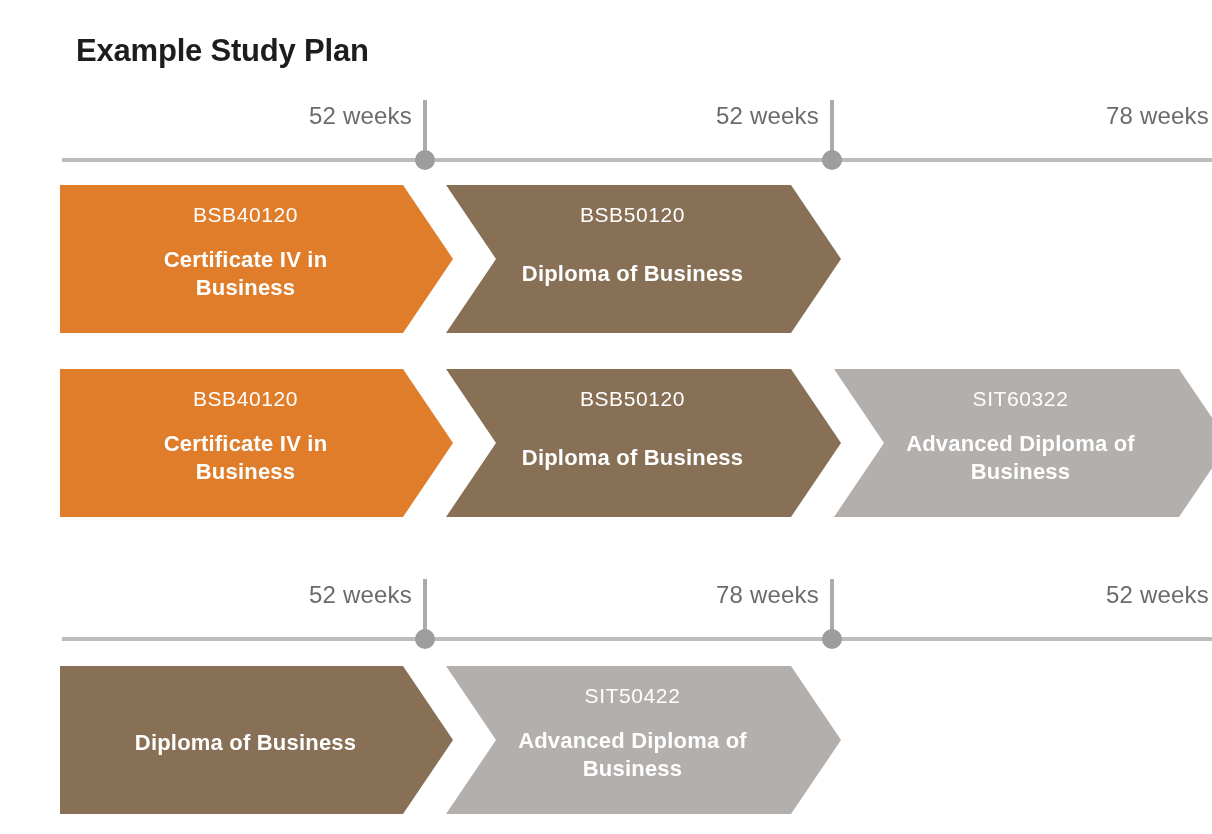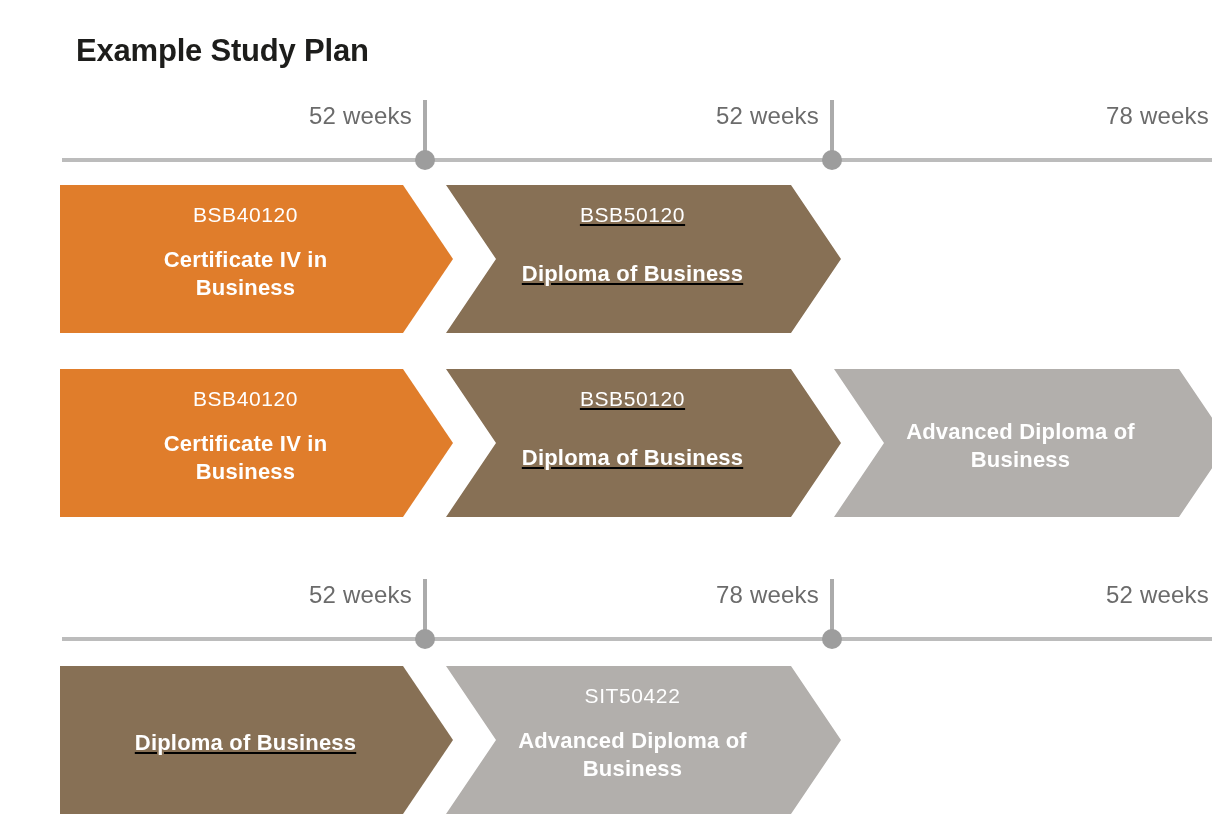--- a/index.html
+++ b/index.html
@@ -86,21 +86,21 @@
     clip-path: polygon(0 0, calc(100% - 50px) 0, 100% 50%, calc(100% - 50px) 100%, 0 100%);
   }
   .course-arrow.notched {
     clip-path: polygon(0 0, calc(100% - 50px) 0, 100% 50%, calc(100% - 50px) 100%, 0 100%, 50px 50%);
   }
   .pos-1 { left: 12px;  width: 393px; }
   .pos-2 { left: 398px; width: 395px; }
   .pos-3 { left: 786px; width: 395px; }
 
   .fill-orange     { background: var(--orange); }
-  .fill-brown      { background: var(--brown); text-decoration: underline; }
+  .fill-brown      { background: var(--brown); }
   .fill-gray       { background: var(--gray); }
   .fill-terracotta { background: var(--terracotta); }
 
   .arrow-content {
     box-sizing: border-box;
     display: flex;
     flex-direction: column;
     height: 100%;
     padding: 18px 50px 12px 28px;
     text-align: center;
@@ -176,20 +176,21 @@
     <div class="course-arrow pos-2 fill-brown notched">
       <div class="arrow-content">
         <div class="course-code">BSB50120</div>
         <div class="course-name-wrap">
             <span class="course-name">Diploma of Business</span>
           </div>
       </div>
     </div>
     <div class="course-arrow pos-3 fill-gray notched">
       <div class="arrow-content">
+        <div class="course-code">SIT60322</div>
         <div class="course-name-wrap">
             <span class="course-name">Advanced Diploma of Business</span>
           </div>
       </div>
     </div>
   </div>
 
   <div class="timeline" id="timeline-2">
     <span class="duration-label label-1">52 weeks</span>
     <span class="duration-label label-2">78 weeks</span>

